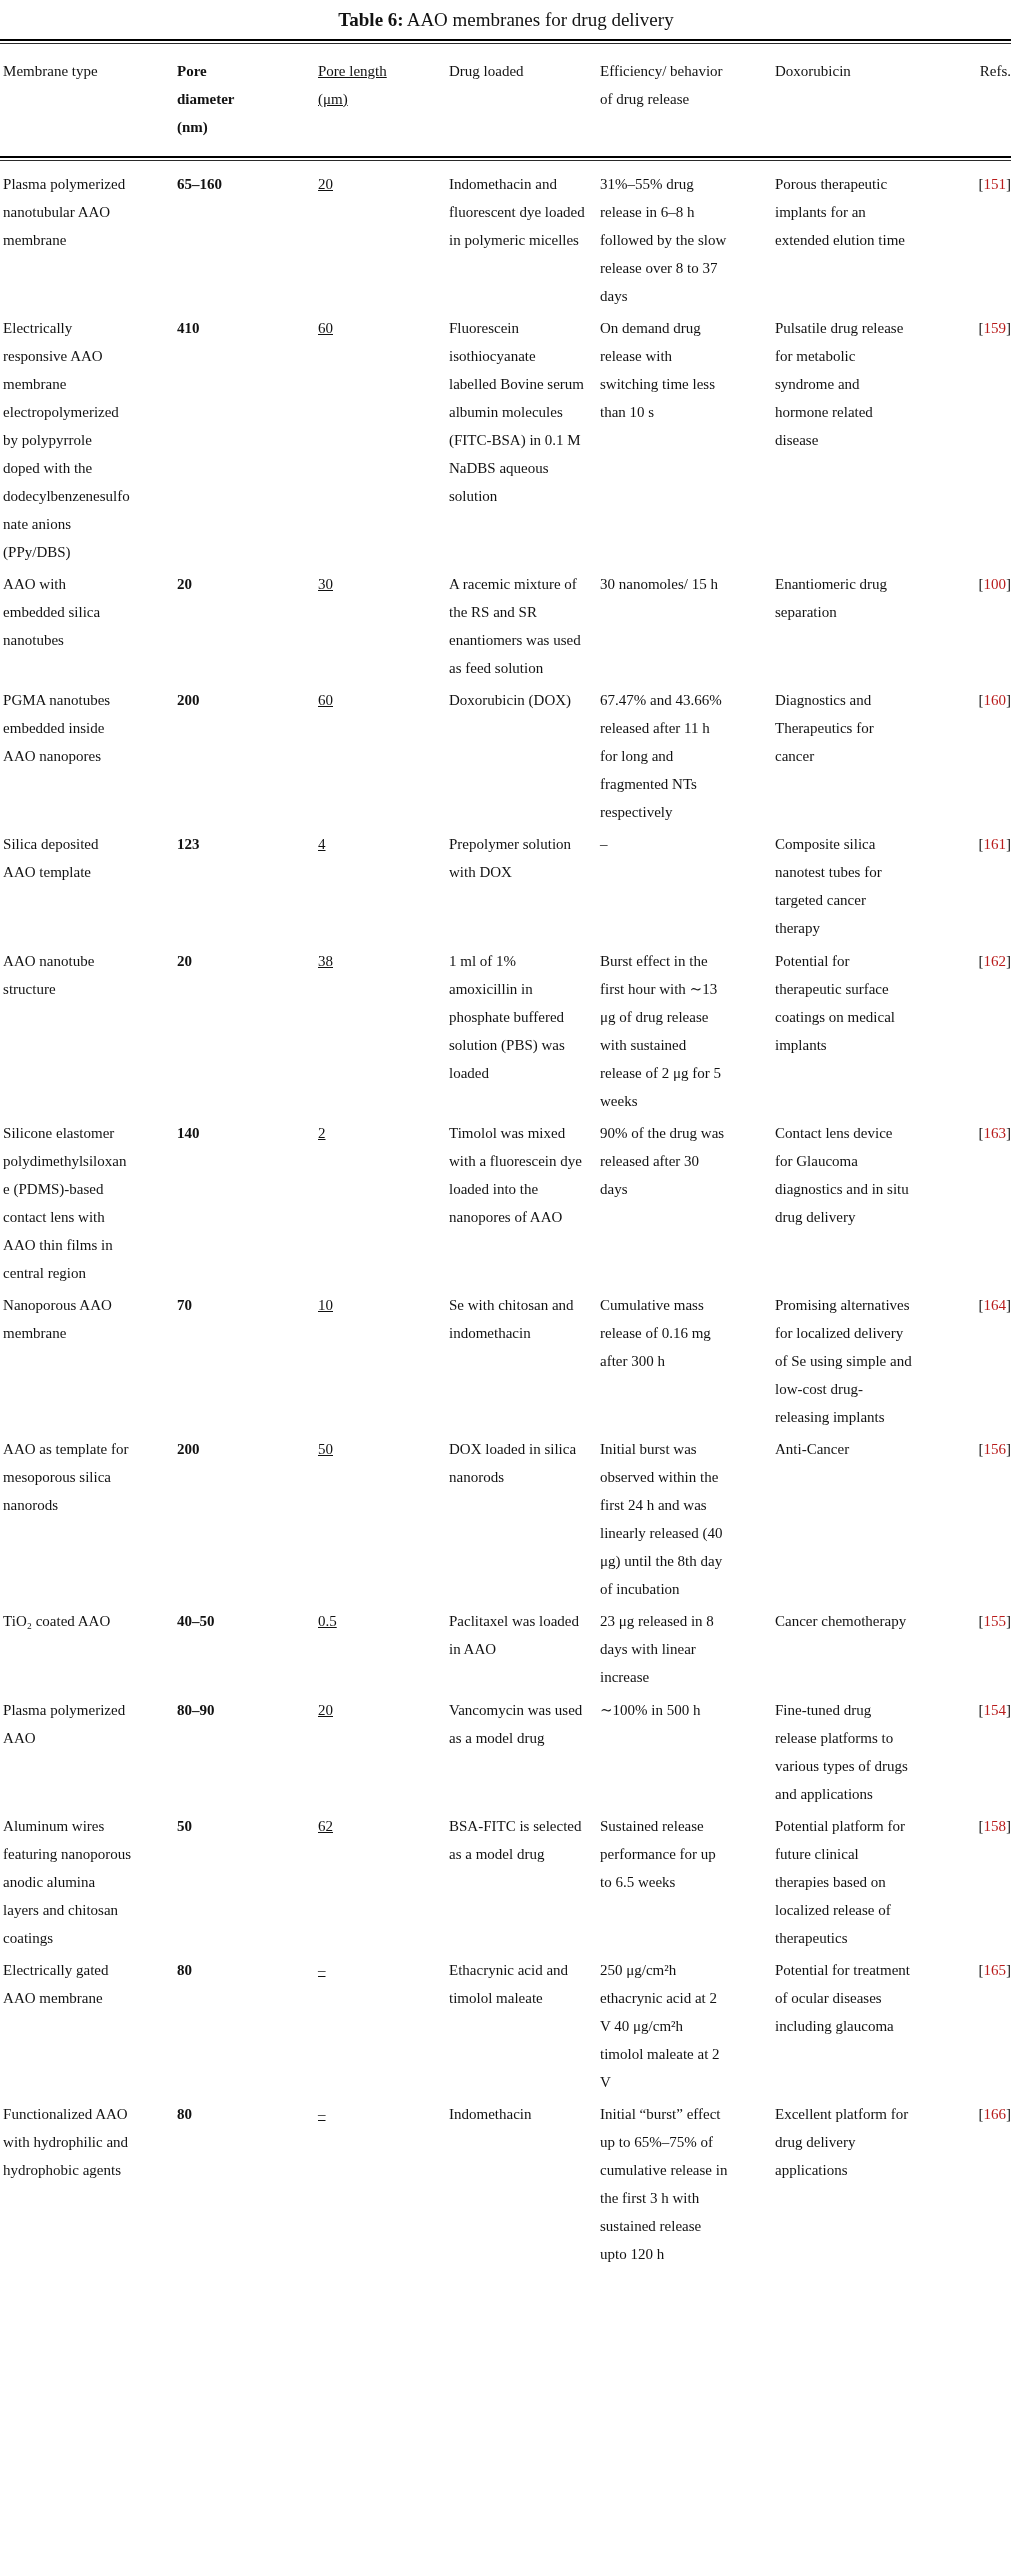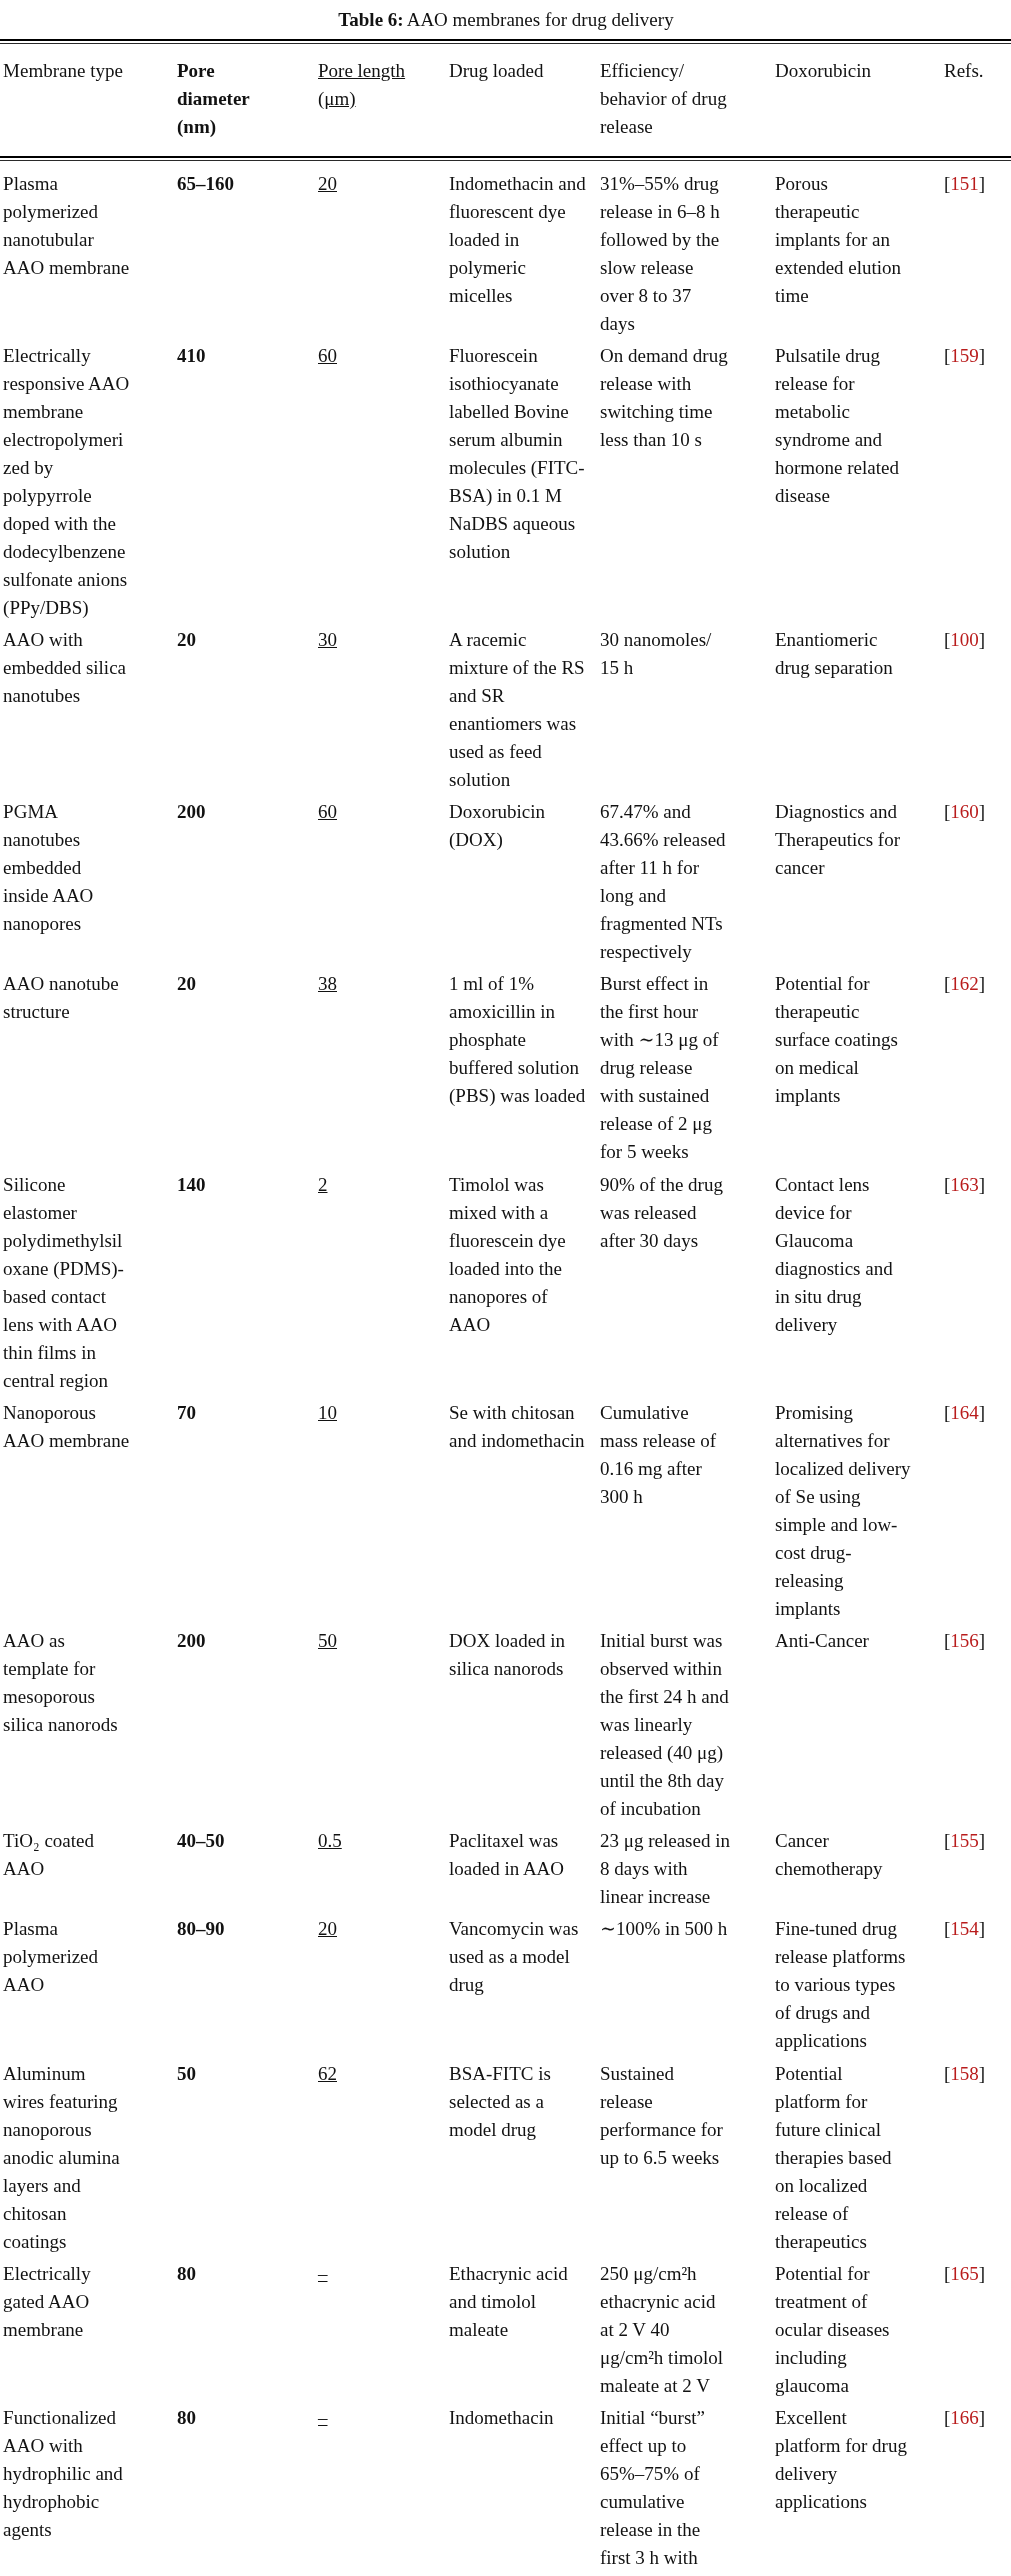--- a/index.html
+++ b/index.html
@@ -11,35 +11,35 @@
   .page{width:1012px;height:3466px;position:relative;background:#fff;}
   .title-line{
     text-align:center;font-size:19px;line-height:24px;
     padding-top:8.2px;padding-bottom:7.2px;white-space:nowrap;
   }
   .title-prefix{font-weight:bold;margin-right:3px;}
   .rule-thick{height:0;border-top:2.1px solid #000;}
   .rule-thin{height:0;border-top:0.5px solid #2a2a2a;margin-top:2.1px;}
   table{
     border-collapse:collapse;table-layout:fixed;width:808px;
-    font-size:19px;line-height:28px;
+    font-size:15px;line-height:28px;
   }
   col.c1{width:176px}col.c2{width:141px}col.c3{width:131px}
   col.c4{width:151px}col.c5{width:175px}col.c6{width:169px}col.c7{width:68px}
   th,td{
     vertical-align:top;text-align:left;font-weight:normal;
     padding-top:2.1px;padding-bottom:2.1px;word-wrap:break-word;
   }
   th:nth-child(1),td:nth-child(1){padding-left:3.1px;padding-right:45px;}
   th:nth-child(2),td:nth-child(2){padding-right:57px;font-weight:bold;}
   th:nth-child(3),td:nth-child(3){padding-right:31px;text-decoration:underline;}
   th:nth-child(4),td:nth-child(4){padding-right:12.4px;}
   th:nth-child(5),td:nth-child(5){padding-right:44px;}
   th:nth-child(6),td:nth-child(6){padding-right:31px;}
-  th:nth-child(7),td:nth-child(7){padding-right:0;}
+  th:nth-child(7),td:nth-child(7){padding-right:0;text-align:right;}
   thead th{padding-top:12.4px;padding-bottom:15.5px;}
   tbody tr:first-child td{padding-top:8.2px;}
   .ref-num{color:#b91c1c;}
 </style>
 </head>
 <body>
 
 <div class="page">
 
   <div class="title-line">
@@ -116,20 +116,29 @@
       <tr>
         <td>PGMA nanotubes embedded inside AAO nanopores</td>
         <td>200</td>
         <td>60</td>
         <td>Doxorubicin (DOX)</td>
         <td>67.47% and 43.66% released after 11 h for long and fragmented NTs respectively</td>
         <td>Diagnostics and Therapeutics for cancer</td>
         <td><span>[</span><span class="ref-num">160</span><span>]</span></td>
       </tr>
       <tr>
+        <td>Silica deposited AAO template</td>
+        <td>123</td>
+        <td>4</td>
+        <td>Prepolymer solution with DOX</td>
+        <td>–</td>
+        <td>Composite silica nanotest tubes for targeted cancer therapy</td>
+        <td><span>[</span><span class="ref-num">161</span><span>]</span></td>
+      </tr>
+      <tr>
         <td>AAO nanotube structure</td>
         <td>20</td>
         <td>38</td>
         <td>1 ml of 1% amoxicillin in phosphate buffered solution (PBS) was loaded</td>
         <td>Burst effect in the first hour with ∼13 μg of drug release with sustained release of 2 μg for 5 weeks</td>
         <td>Potential for therapeutic surface coatings on medical implants</td>
         <td><span>[</span><span class="ref-num">162</span><span>]</span></td>
       </tr>
       <tr>
         <td>Silicone elastomer polydimethylsiloxane (PDMS)-based contact lens with AAO thin films in central region</td>

